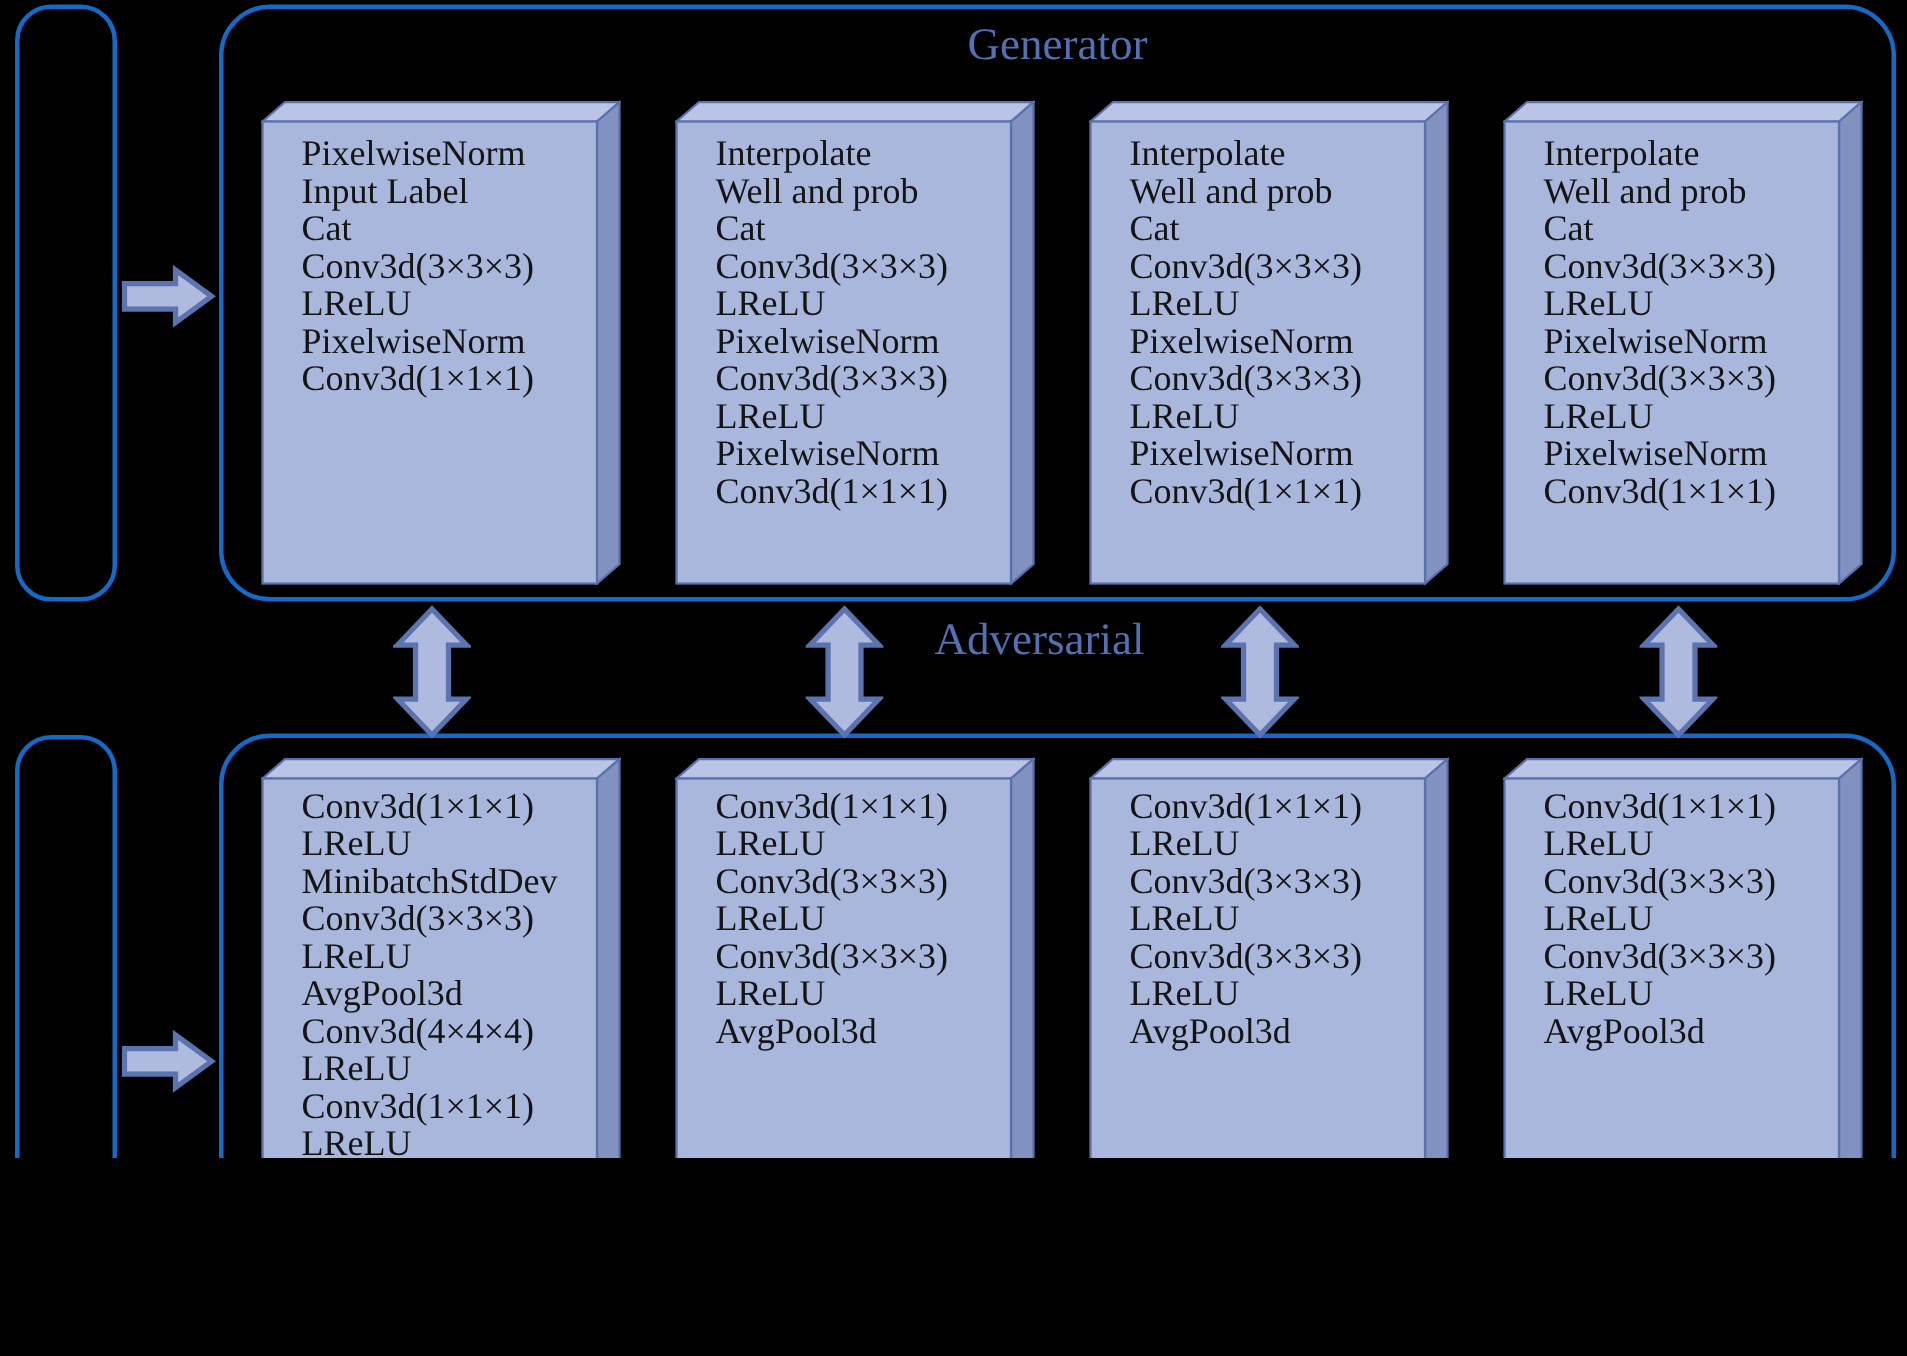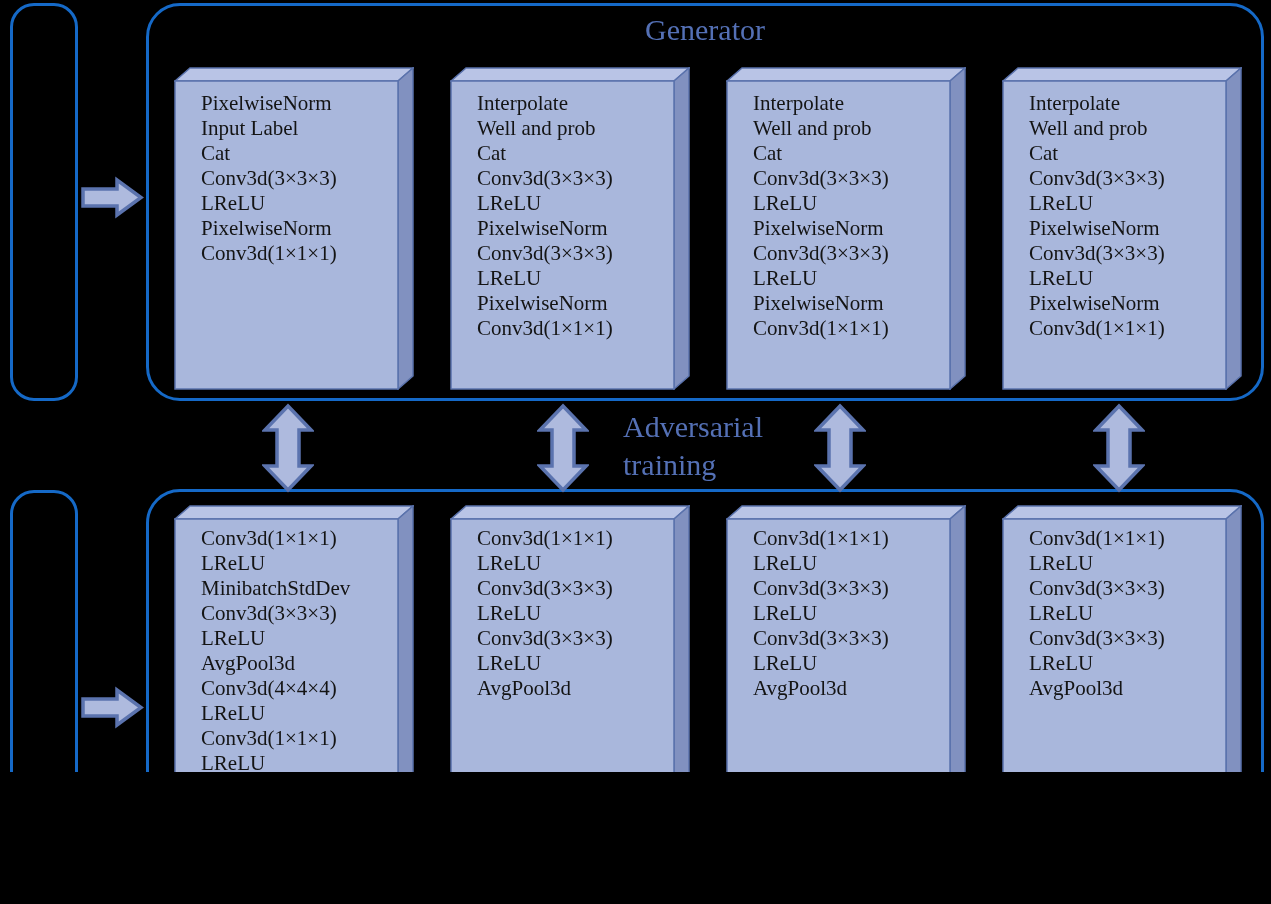--- a/index.html
+++ b/index.html
@@ -20,32 +20,32 @@
   #generator-panel{left:146px;top:3px;width:1118px;height:398px;}
   #discriminator-panel{left:146px;top:489px;width:1118px;height:399px;}
   .panel-title{
     position:absolute;width:1118px;text-align:center;
     color:var(--title-color);font-size:30px;line-height:34px;
   }
   #generator-title{left:146px;top:13px;}
   #discriminator-title{left:146px;top:843px;}
   .adv-label{
     position:absolute;left:693px;top:408px;transform:translateX(-50%);
-    text-align:left;color:var(--title-color);font-size:30px;line-height:38px;
+    text-align:right;color:var(--title-color);font-size:30px;line-height:38px;
     white-space:nowrap;
   }
   .arrow{position:absolute;}
   .arrow polygon{fill:var(--arrow-fill);stroke:var(--arrow-stroke);stroke-width:3.5;stroke-linejoin:miter;}
   .box3d{position:absolute;width:240px;}
   .box3d svg{display:block;}
   .face-front{fill:var(--box-front);stroke:var(--box-stroke);stroke-width:1.5;}
   .face-top{fill:var(--box-top);stroke:var(--box-stroke);stroke-width:1.5;}
   .face-right{fill:var(--box-right);stroke:var(--box-stroke);stroke-width:1.5;}
   .box-lines{
-    position:absolute;color:var(--box-text);font-size:21px;line-height:25px;
+    position:absolute;color:var(--box-text);font-size:24px;line-height:25px;
     white-space:nowrap;
   }
 </style>
 </head>
 <body>
 
 <div id="canvas">
 
   <div class="side-rect" id="input-node-top"></div>
   <div class="side-rect" id="input-node-bottom"></div>
@@ -57,21 +57,20 @@
     <polygon points="3,13 37,13 37,4 61,21.5 37,39 37,30 3,30"></polygon>
   </svg>
 
   <div class="panel" id="generator-panel"></div>
   <div class="panel" id="discriminator-panel"></div>
 
   <div class="panel-title" id="generator-title">Generator</div>
 
   <div class="adv-label">
     <div>Adversarial</div>
-    <div>training</div>
   </div>
 
   <svg class="arrow" style="left:262px;top:403px;" width="52" height="90" viewBox="0 0 52 90">
     <polygon points="26,3 49,27 37,27 37,63 49,63 26,87 3,63 15,63 15,27 3,27"></polygon>
   </svg>
   <svg class="arrow" style="left:537px;top:403px;" width="52" height="90" viewBox="0 0 52 90">
     <polygon points="26,3 49,27 37,27 37,63 49,63 26,87 3,63 15,63 15,27 3,27"></polygon>
   </svg>
   <svg class="arrow" style="left:814px;top:403px;" width="52" height="90" viewBox="0 0 52 90">
     <polygon points="26,3 49,27 37,27 37,63 49,63 26,87 3,63 15,63 15,27 3,27"></polygon>

